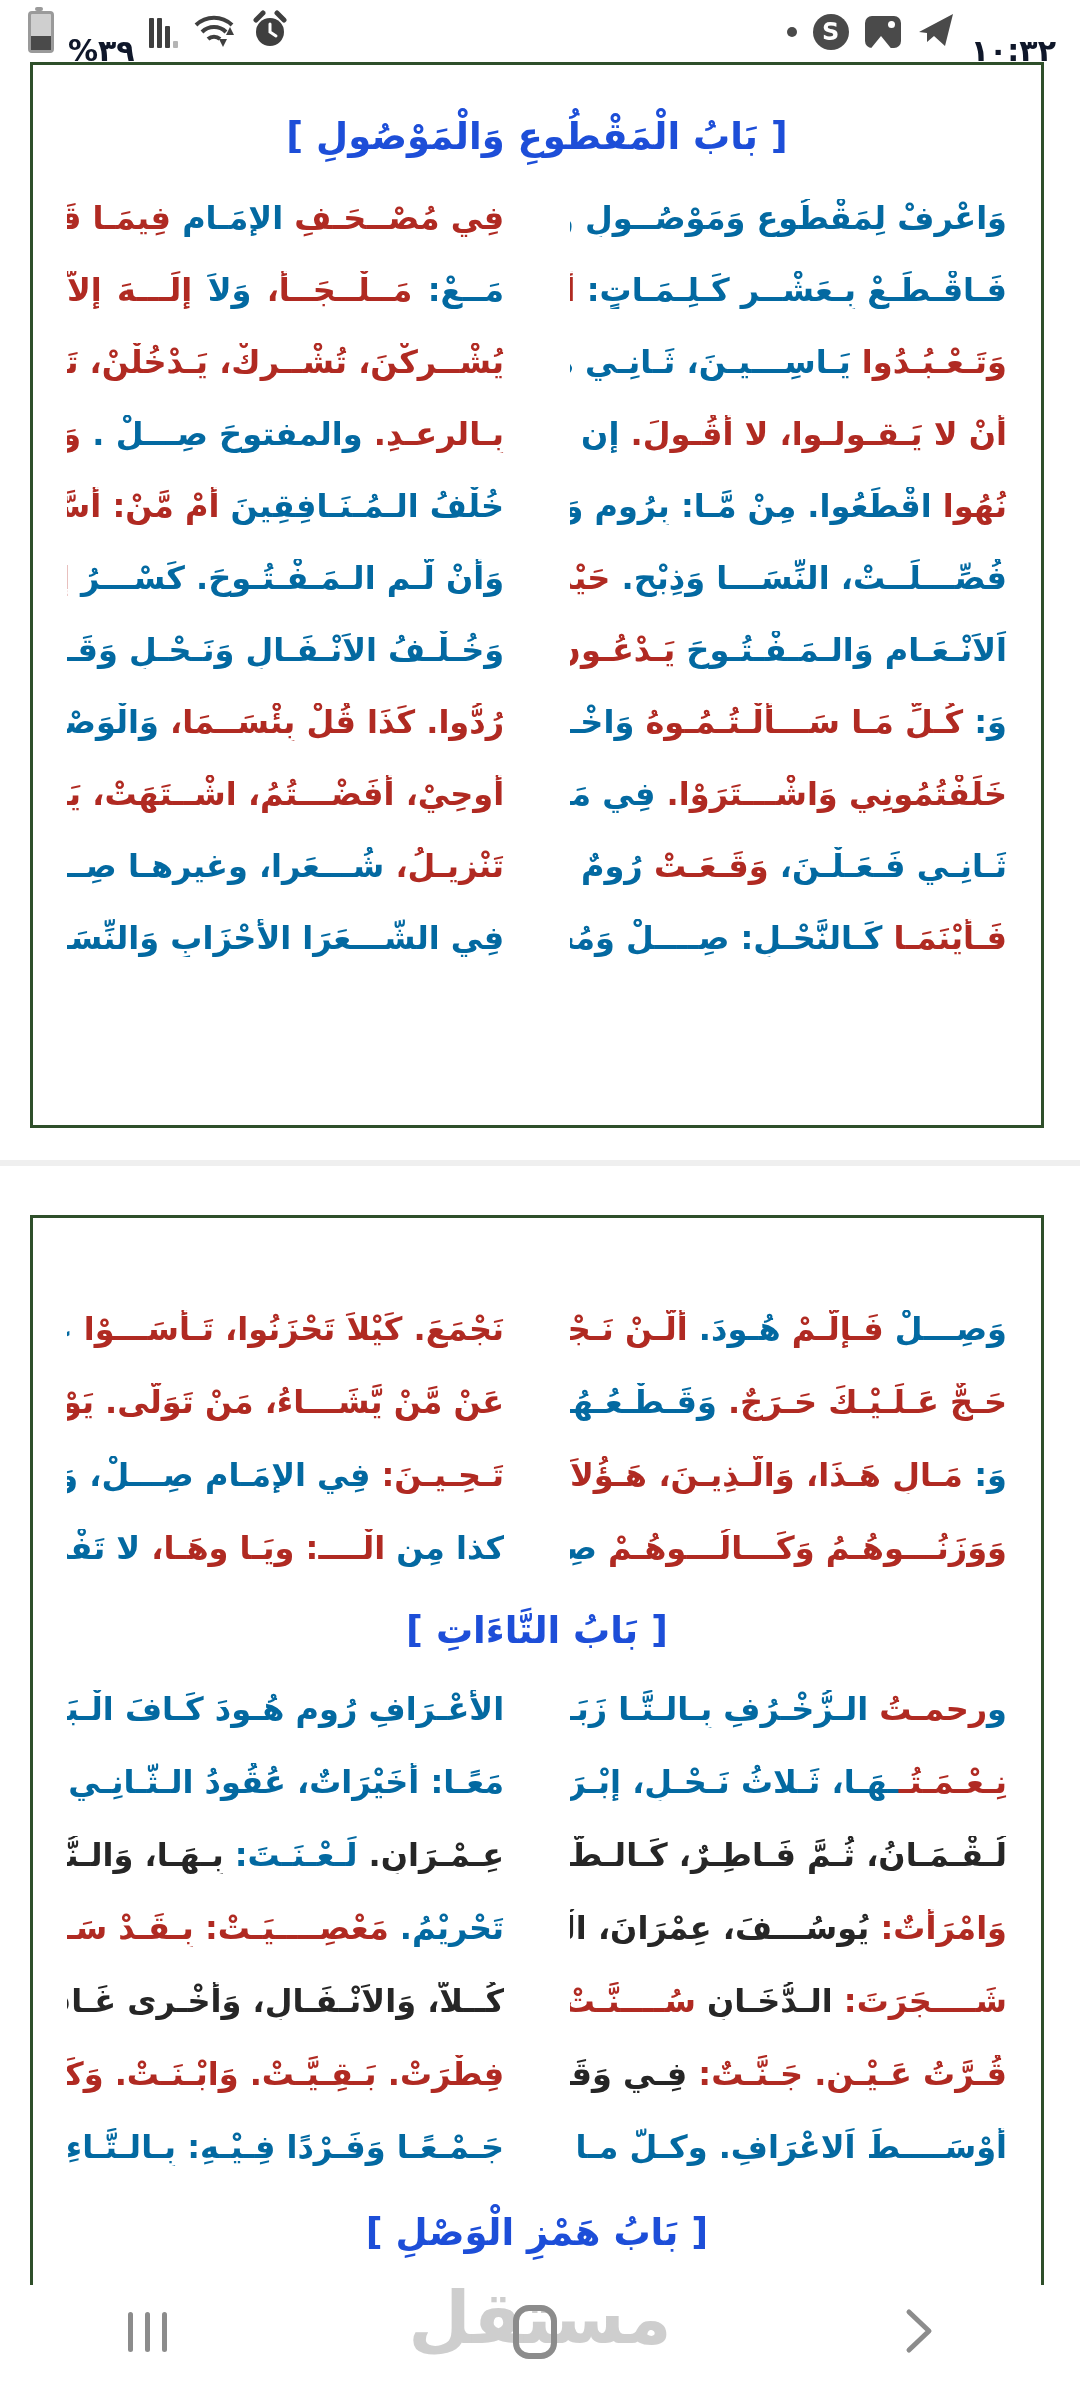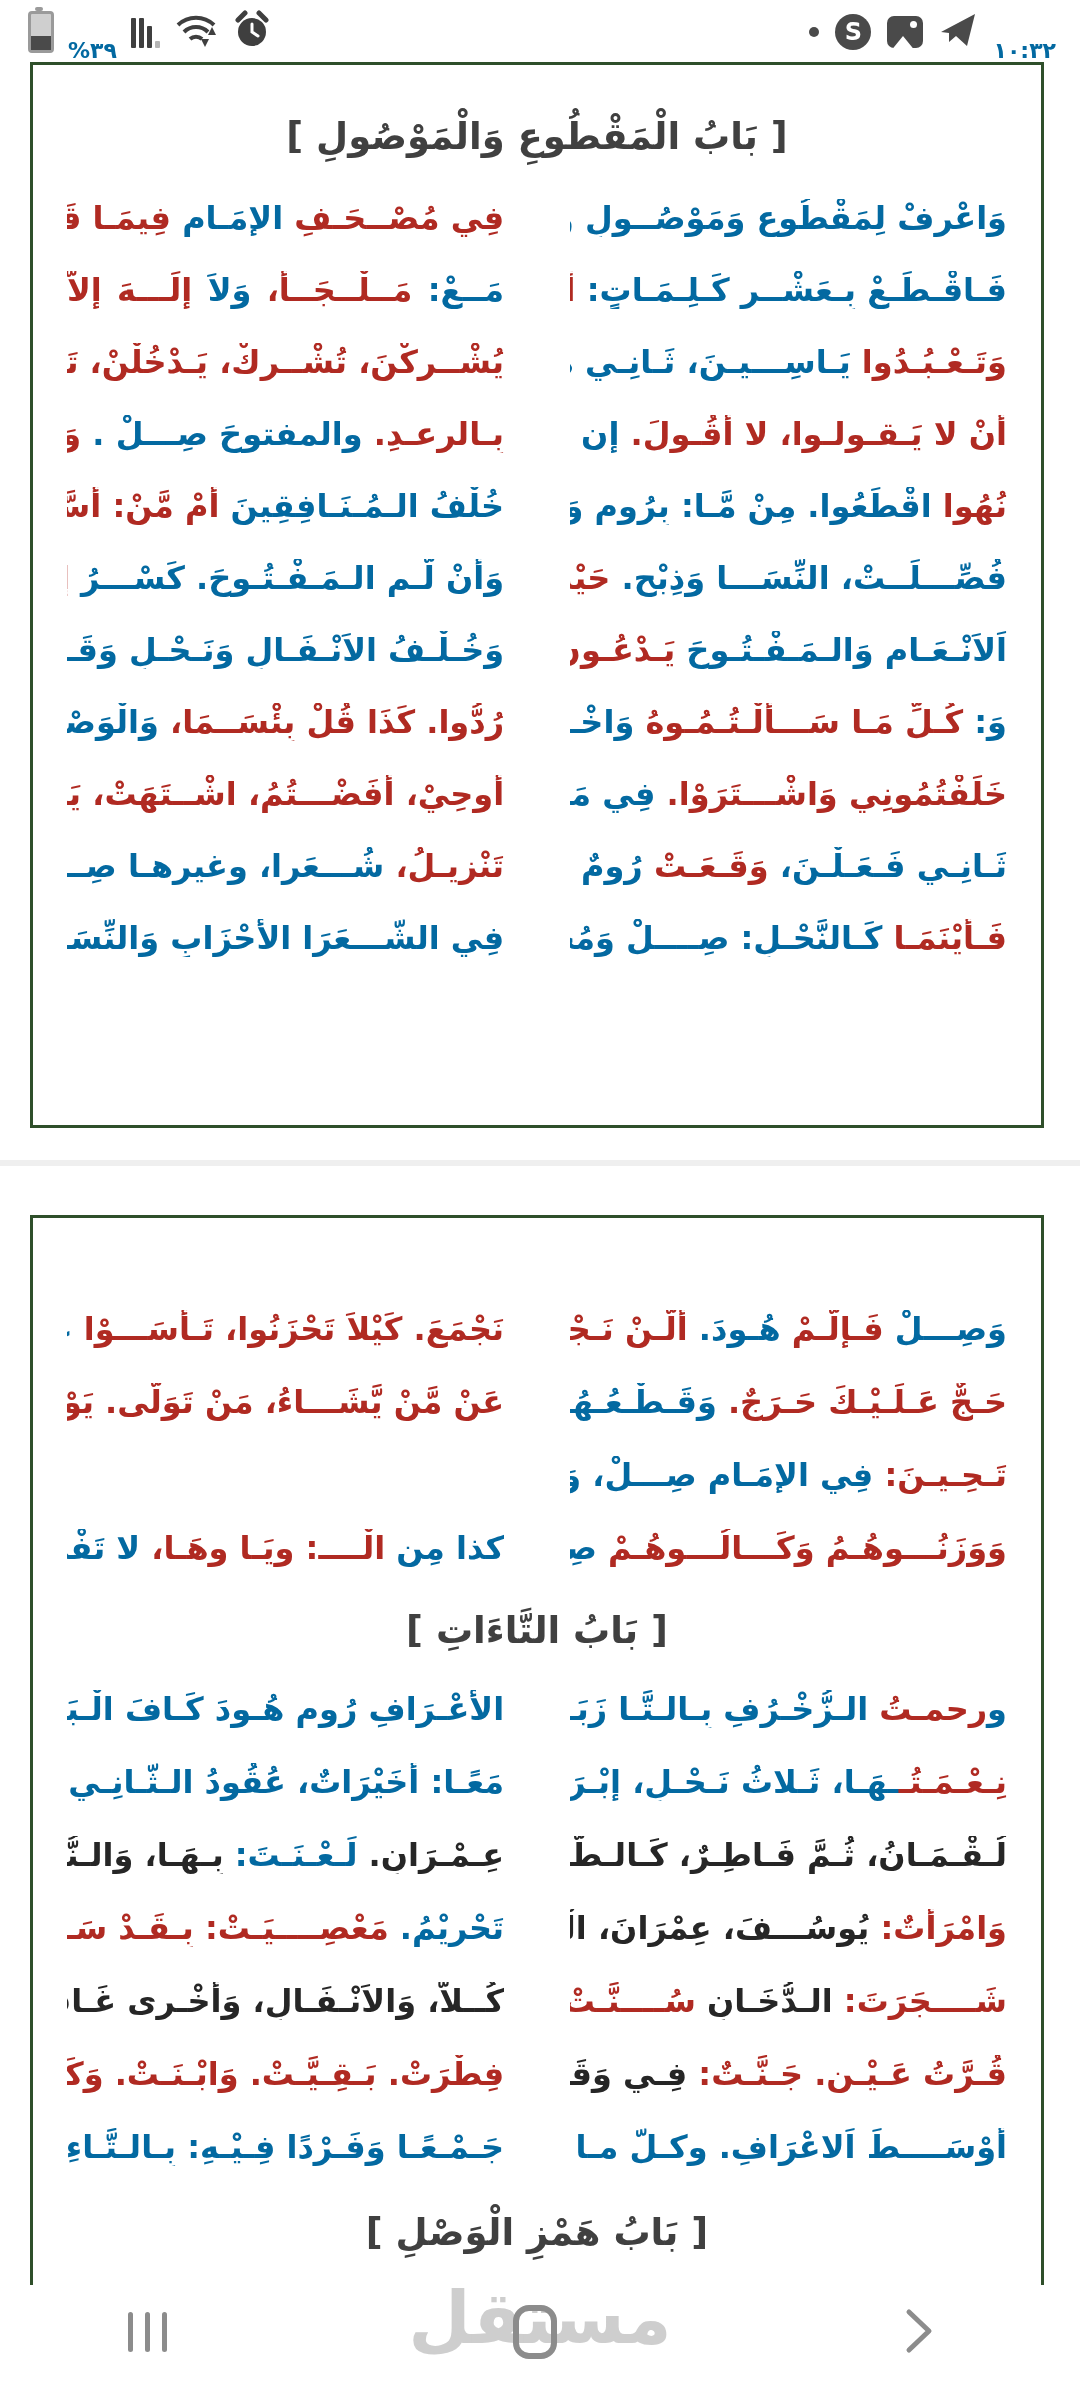--- a/index.html
+++ b/index.html
@@ -4,21 +4,21 @@
 <style>
   html,body{margin:0;padding:0;}
   body{
     width:1080px;height:2400px;position:relative;background:#ffffff;
     font-family:"DejaVu Sans",sans-serif;overflow:hidden;
   }
   
   .status-bar{position:absolute;top:0;left:0;width:1080px;height:62px;background:#fff;}
   .sb-left{position:absolute;left:28px;top:10px;height:44px;display:flex;align-items:center;gap:14px;direction:ltr;}
   .sb-right{position:absolute;right:24px;top:10px;height:44px;display:flex;align-items:center;gap:16px;direction:ltr;}
-  .sb-text{font-size:22px;color:#0369a1;font-weight:bold;margin-top:36px;}
+  .sb-text{font-size:30px;color:#0f172a;font-weight:bold;margin-top:36px;}
   .battery{width:20px;height:36px;border:3px solid #9a9a9a;border-radius:4px;position:relative;background:#cfcfcf;}
   .battery:before{content:"";position:absolute;top:-7px;left:4px;width:8px;height:4px;background:#9a9a9a;border-radius:2px;}
   .battery .fill{position:absolute;bottom:0;left:0;width:100%;height:40%;background:#4a4a4a;}
   .sigbars{display:flex;align-items:flex-end;gap:3px;height:32px;}
   .sigbars i{display:block;width:5px;background:#3f3f3f;border-radius:1px;}
   .sigbars i:nth-child(1){height:30px;}
   .sigbars i:nth-child(2){height:30px;}
   .sigbars i:nth-child(3){height:22px;}
   .sigbars i:nth-child(4){height:7px;background:#b5b5b5;}
   .dot-ic{width:10px;height:10px;border-radius:50%;background:#4a4a4a;}
@@ -26,21 +26,21 @@
     display:flex;align-items:center;justify-content:center;}
   .gallery{width:36px;height:32px;border-radius:7px;background:#4a4a4a;position:relative;overflow:hidden;}
   .gallery:before{content:"";position:absolute;bottom:-4px;left:3px;border-left:13px solid transparent;
     border-right:13px solid transparent;border-bottom:16px solid #fff;}
   .gallery:after{content:"";position:absolute;top:5px;right:6px;width:7px;height:7px;border-radius:50%;background:#fff;}
   
   .page{position:absolute;left:30px;width:1014px;border:3px solid #2f4f2a;background:#fff;box-sizing:border-box;}
   .page-1{top:62px;height:1066px;}
   .page-2{top:1215px;height:1185px;border-bottom:none;}
   .page-sep{position:absolute;top:1160px;left:0;width:1080px;height:6px;background:#efefef;}
-  .chap-title{width:100%;text-align:center;font-size:37px;font-weight:bold;color:#404040;direction:rtl;}
+  .chap-title{width:100%;text-align:center;font-size:37px;font-weight:bold;color:#1d4ed8;direction:rtl;}
   .verses{padding:0 34px;}
   .verse-line{display:flex;justify-content:space-between;direction:rtl;align-items:center;}
   .p1 .verse-line{height:72px;}
   .p2 .verse-line{height:73px;}
   .hemi{width:46.5%;direction:rtl;text-align:justify;text-align-last:justify;font-size:32px;font-weight:bold;
     white-space:nowrap;overflow:hidden;}
   .c-g{color:#0369a1;}
   .c-r{color:#b02a22;}
   .c-k{color:#262626;}
   
@@ -156,20 +156,21 @@
   <div class="verses" style="margin-top:74px;">
       <div class="verse-line">
         <div class="hemi"><span class="c-g">وَصِـــلْ </span><span class="c-r">فَـإِلَّـمْ </span><span class="c-g">هُـودَ. </span><span class="c-r">أَلَّـنْ نَـجْـعَـلاَ</span></div>
         <div class="hemi"><span class="c-r">نَجْمَعَ. كَيْلاَ تَحْزَنُوا، تَـأْسَـــوْا </span><span class="c-g">عَلَى</span></div>
       </div>
       <div class="verse-line">
         <div class="hemi"><span class="c-r">حَـجٌّ عَـلَـيْـكَ حَـرَجٌ. </span><span class="c-g">وَقَـطْـعُـهُـمْ</span></div>
         <div class="hemi"><span class="c-r">عَنْ مَّنْ يَّشَـــاءُ، مَنْ تَوَلَّى. يَوْمَ هُمْ</span></div>
       </div>
       <div class="verse-line">
+        <div class="hemi"><span class="c-g">وَ: </span><span class="c-r">مَـالِ هَـذَا، وَالَّـذِيـنَ، هَـؤُلاَ</span></div>
         <div class="hemi"><span class="c-r">تَـحِـيـنَ: </span><span class="c-g">فِي الإِمَـامِ صِـــلْ، وَوُهِّـلا</span></div>
       </div>
       <div class="verse-line">
         <div class="hemi"><span class="c-r">وَوَزَنُـــوهُـمُ وَكَـــالُـــوهُـمْ </span><span class="c-g">صِــــــلِ</span></div>
         <div class="hemi"><span class="c-g">كذا مِن </span><span class="c-r">الْــــ: ويَـا وهَـا، </span><span class="c-g">لا تَفْصِــــلِ</span></div>
       </div>
     </div>
   <div class="chap-title" style="margin-top:25px;">[ بَابُ التَّاءَاتِ ]</div>
   <div class="verses" style="margin-top:20px;">
       <div class="verse-line">

